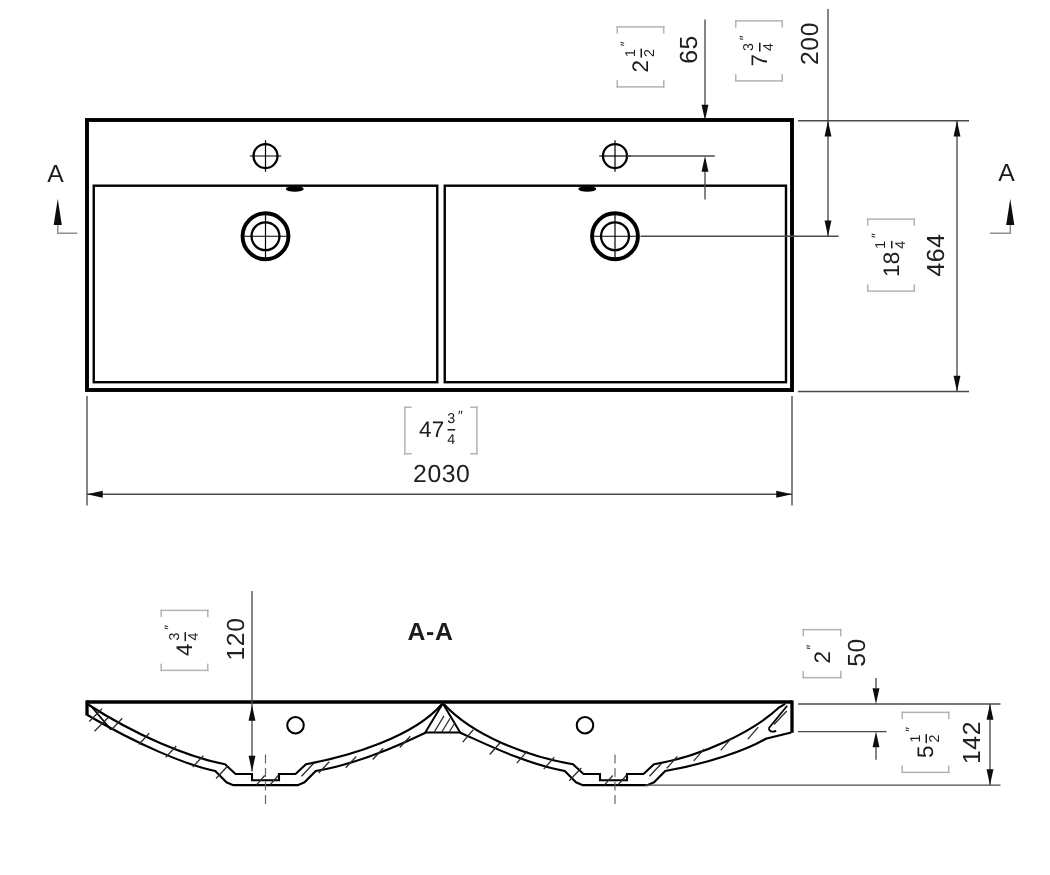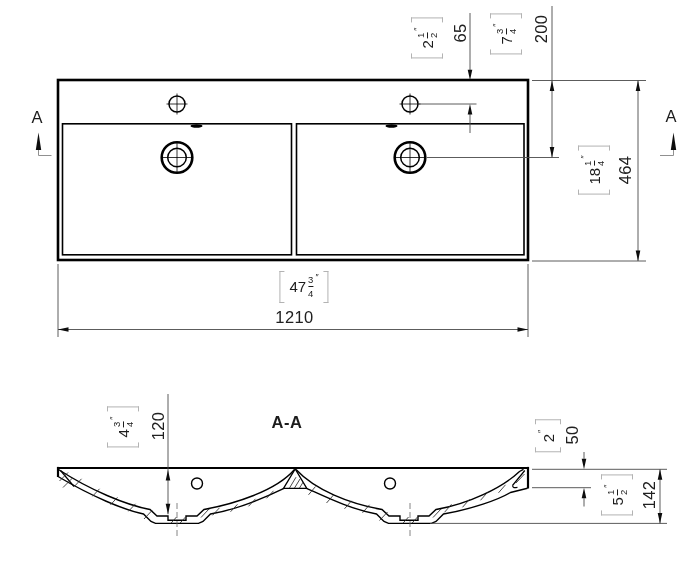--- a/index.html
+++ b/index.html
@@ -218,31 +218,31 @@
   <span class="whole">18</span>
   <span class="frac">
         <span class="num">1</span>
         <span class="den">4</span>
       </span>
   <span class="inchmark">″</span>
   <span class="brk brk-r"></span>
 </div>
 <div class="lbl vrot mmval" style="left:624.5px; top:170px;">464</div>
 
-<div class="lbl hrot dimbox" style="left:304px; top:286.5px;">
+<div class="lbl hrot dimbox" style="left:294px; top:286.5px;">
   <span class="brk brk-l"></span>
   <span class="whole">47</span>
   <span class="frac">
         <span class="num">3</span>
         <span class="den">4</span>
       </span>
   <span class="inchmark">″</span>
   <span class="brk brk-r"></span>
 </div>
-<div class="lbl hrot mmval" style="left:294.5px; top:317px;">1210</div>
+<div class="lbl hrot mmval" style="left:294.5px; top:317px;">2030</div>
 
 <div class="lbl vrot dimbox" style="left:122.5px; top:427px;">
   <span class="brk brk-l"></span>
   <span class="whole">4</span>
   <span class="frac">
         <span class="num">3</span>
         <span class="den">4</span>
       </span>
   <span class="inchmark">″</span>
   <span class="brk brk-r"></span>

